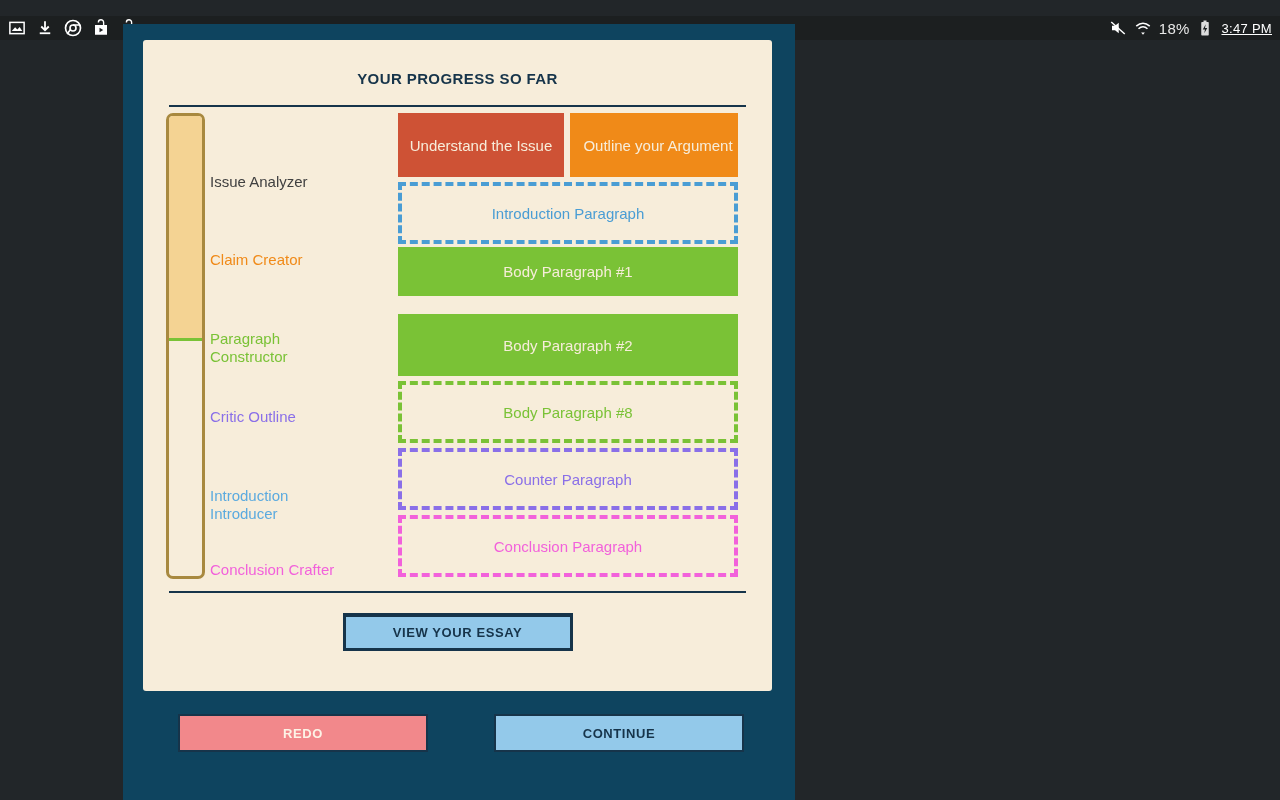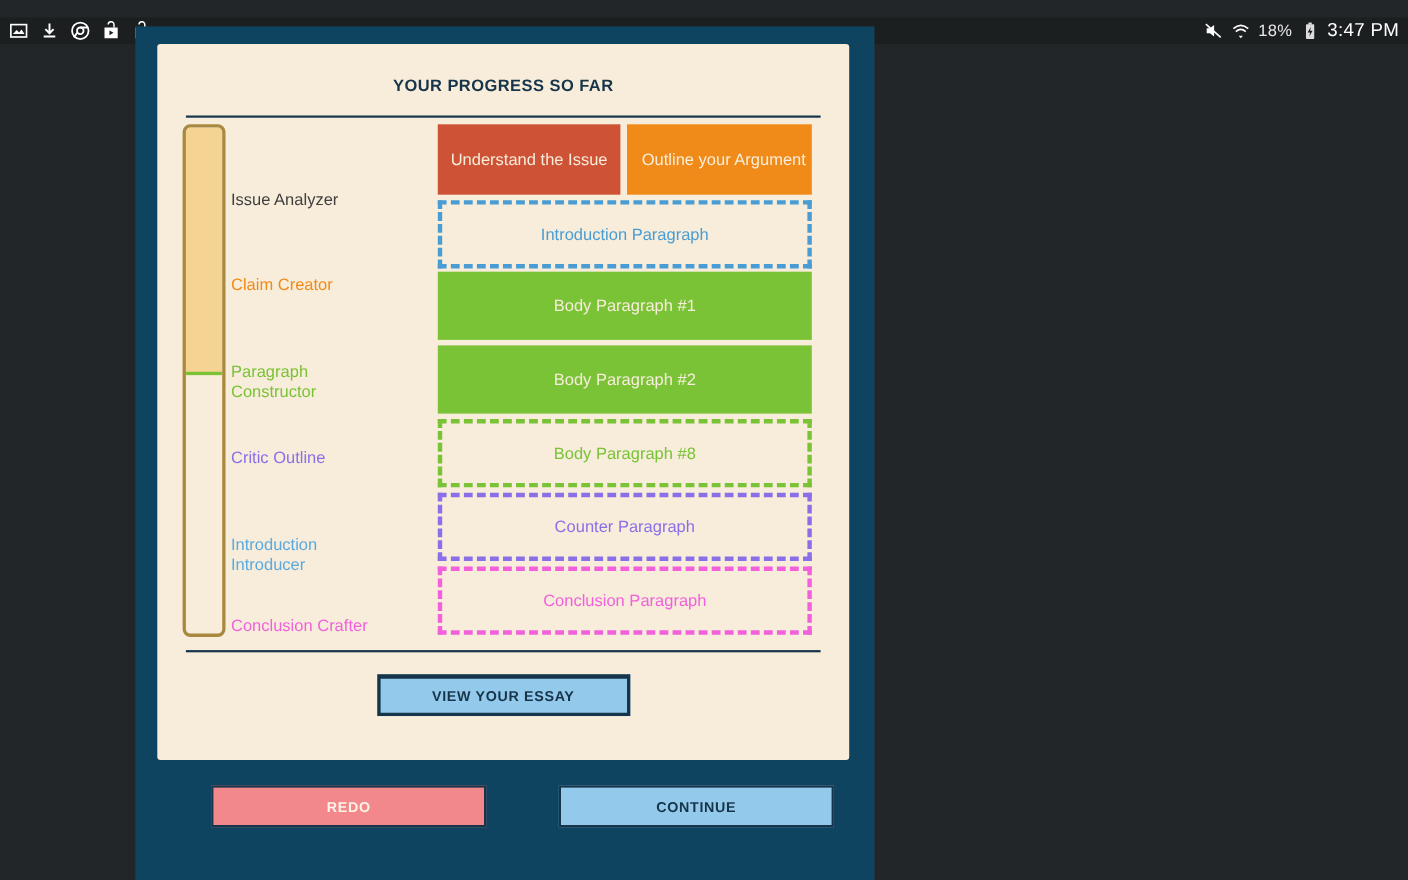--- a/index.html
+++ b/index.html
@@ -16,21 +16,21 @@
     width: 1280px; height: 24px;
     background: #1c1f20;
     display: flex; align-items: center;
     padding: 0 8px;
     color: #ffffff;
   }
   .sb-left { display: flex; align-items: center; gap: 10px; }
   .sb-right { margin-left: auto; display: flex; align-items: center; gap: 7px; }
   .sb-icon { width: 18px; height: 18px; display: block; }
   .sb-batt { font-size: 15px; letter-spacing: .2px; color:#e8e8e8; }
-  .sb-clock { font-size: 17px; color: #ffffff; letter-spacing: .3px; }
+  .sb-clock { font-size: 13px; color: #ffffff; letter-spacing: .3px; text-decoration: underline; }
 
   
   .app {
     position: absolute;
     left: 123px; top: 24px;
     width: 672px; height: 776px;
     background: #0e445f;
   }
 
   
@@ -110,21 +110,21 @@
     background: #93c9ea;
     border: 3px solid #16344a;
     border-top: 4px solid #16344a;
     color: #16344a;
     font-size: 13px; font-weight: bold; letter-spacing: .6px;
     display: flex; align-items: center; justify-content: center;
     cursor: pointer;
   }
 
   
-  .actions { position: absolute; left: 16px; top: 690px; width: 672px; height: 40px; }
+  .actions { position: absolute; left: 2px; top: 690px; width: 672px; height: 40px; }
   .btn-action {
     position: absolute; top: 0; height: 38px;
     border: 2px solid #16344a;
     font-size: 13px; font-weight: bold; letter-spacing: .6px;
     display: flex; align-items: center; justify-content: center;
     cursor: pointer;
   }
   .btn-redo { left: 53px; width: 250px; background: #f2888b; color: #fdf3e6; }
   .btn-continue { left: 369px; width: 250px; background: #93c9ea; color: #16344a; }
 </style>
@@ -216,21 +216,21 @@
           <div class="tb tb-outline">
             <span>Outline your Argument</span>
           </div>
           <div class="tb tb-understand">
             <span>Understand the Issue</span>
           </div>
         </div>
       <div class="blk dashed" style="top: 75px; height: 62px; border: 4px dashed rgb(74, 157, 212); color: rgb(74, 157, 212);">
             <span>Introduction Paragraph</span>
           </div>
-          <div class="blk solid" style="top: 140px; height: 62px; background: rgb(122, 194, 54);">
+          <div class="blk solid" style="top: 140px; height: 49px; background: rgb(122, 194, 54);">
             <span>Body Paragraph #1</span>
           </div>
           <div class="blk solid" style="top: 207px; height: 62px; background: rgb(122, 194, 54);">
             <span>Body Paragraph #2</span>
           </div>
           <div class="blk dashed" style="top: 274px; height: 62px; border: 4px dashed rgb(122, 194, 54); color: rgb(122, 194, 54);">
             <span>Body Paragraph #8</span>
           </div>
           <div class="blk dashed" style="top: 341px; height: 62px; border: 4px dashed rgb(138, 111, 232); color: rgb(138, 111, 232);">
             <span>Counter Paragraph</span>

